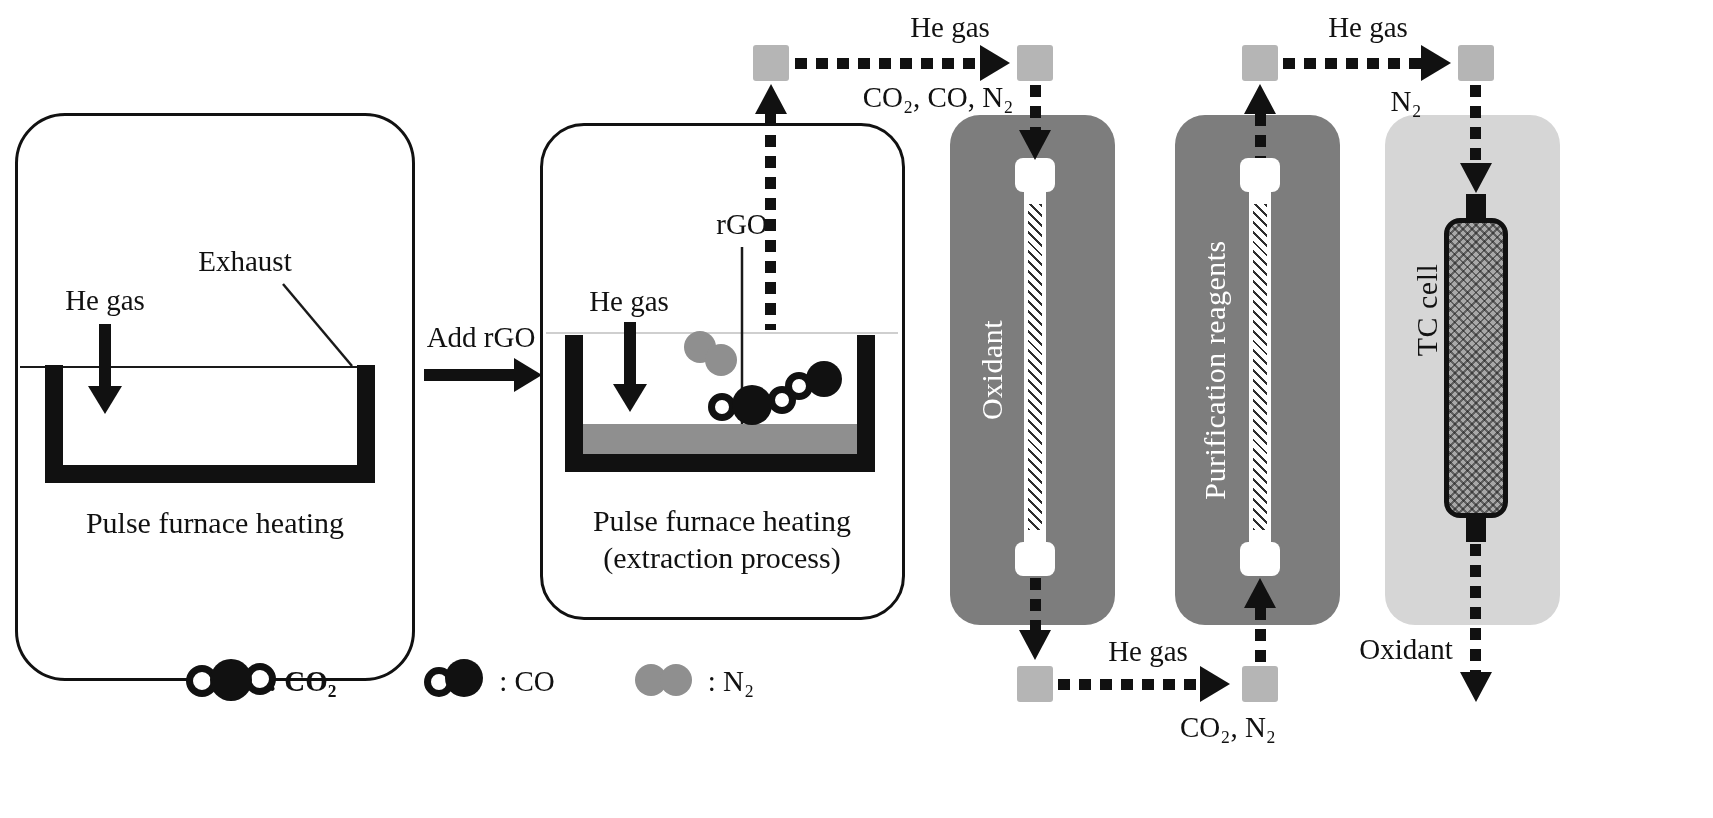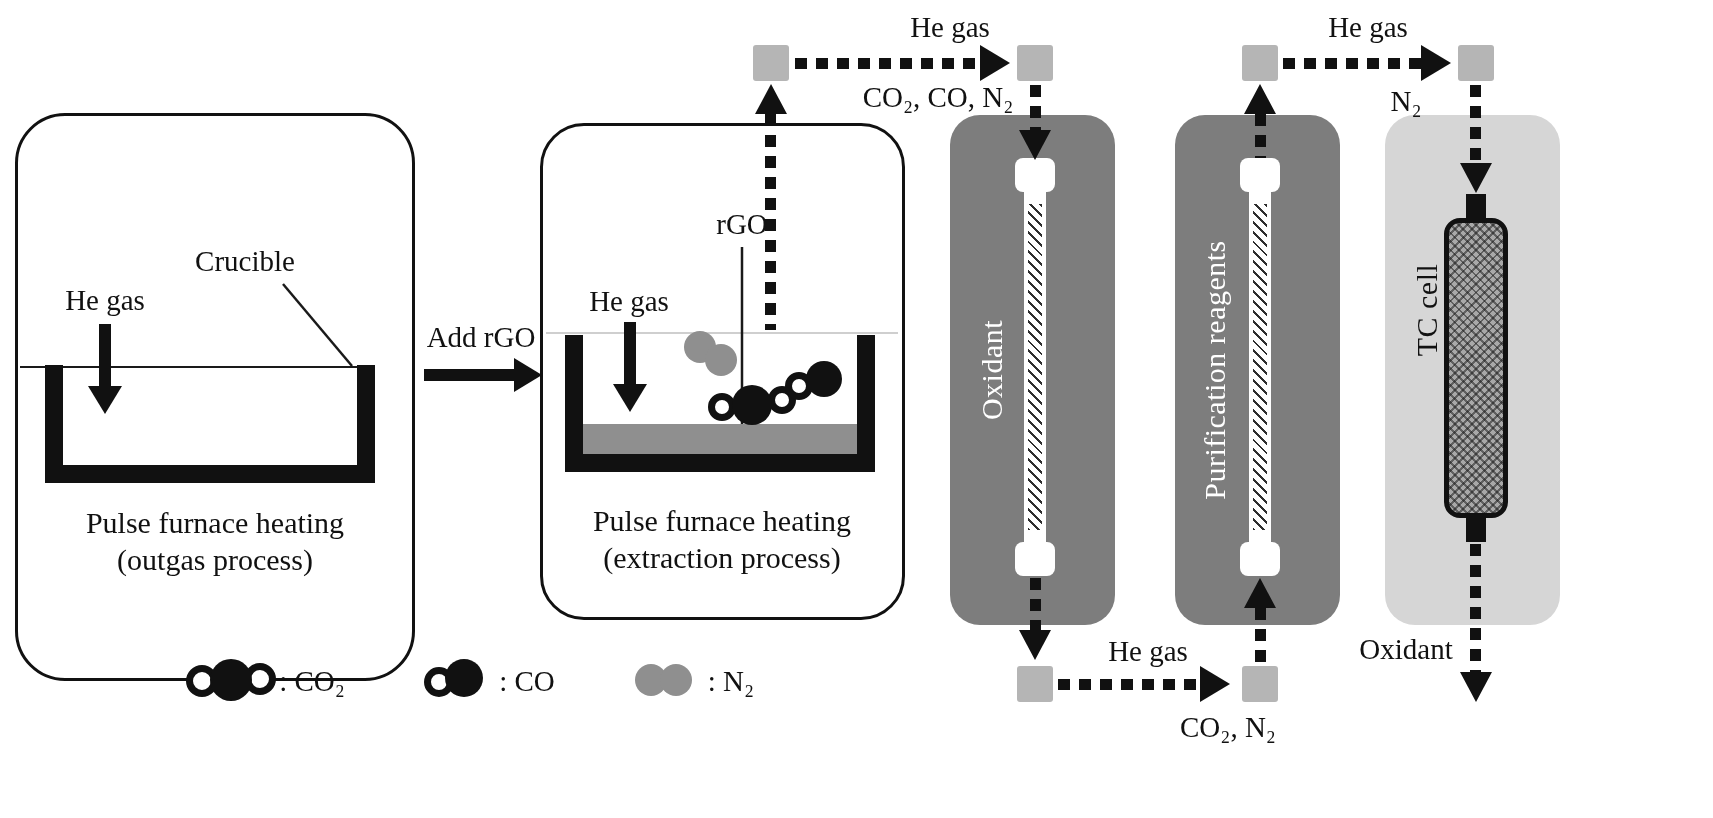--- a/index.html
+++ b/index.html
@@ -136,40 +136,39 @@
   <div class="atom atom-black" style="left:806px;top:361px;width:36px;height:36px;"></div>
 
   <div class="atom atom-ring" style="left:186px;top:665px;width:32px;height:32px;"></div>
   <div class="atom atom-ring" style="left:244px;top:663px;width:32px;height:32px;"></div>
   <div class="atom atom-black" style="left:210px;top:659px;width:42px;height:42px;"></div>
   <div class="atom atom-ring" style="left:424px;top:667px;width:30px;height:30px;"></div>
   <div class="atom atom-black" style="left:445px;top:659px;width:38px;height:38px;"></div>
   <div class="atom atom-gray" style="left:635px;top:664px;width:32px;height:32px;"></div>
   <div class="atom atom-gray" style="left:660px;top:664px;width:32px;height:32px;"></div>
 
-  <div class="label" style="left:245px;top:261px;">Crucible</div>
+  <div class="label" style="left:245px;top:261px;">Exhaust</div>
   <div class="label" style="left:105px;top:300px;">He gas</div>
   <div class="label title" style="left:215px;top:523px;">Pulse furnace heating</div>
-  <div class="label title" style="left:215px;top:560px;">(outgas process)</div>
 
   <div class="label" style="left:481px;top:337px;">Add rGO</div>
 
   <div class="label" style="left:629px;top:301px;">He gas</div>
   <div class="label" style="left:742px;top:224px;">rGO</div>
   <div class="label title" style="left:722px;top:521px;">Pulse furnace heating</div>
   <div class="label title" style="left:722px;top:558px;text-align:center;">(extraction process)</div>
 
   <div class="label" style="left:950px;top:27px;">He gas</div>
   <div class="label" style="left:938px;top:97px;">CO₂, CO, N₂</div>
 
   <div class="label" style="left:1148px;top:651px;">He gas</div>
   <div class="label" style="left:1228px;top:727px;">CO₂, N₂</div>
 
   <div class="label" style="left:1368px;top:27px;">He gas</div>
   <div class="label" style="left:1406px;top:101px;">N₂</div>
 
   <div class="label" style="left:1406px;top:649px;">Oxidant</div>
 
-  <div class="label" style="left:312px;top:681px;">: CO₂</div>
+  <div class="label" style="left:302px;top:681px;font-weight:bold;">: CO₂</div>
   <div class="label" style="left:527px;top:681px;">: CO</div>
   <div class="label" style="left:731px;top:681px;">: N₂</div>
 
 </div>
 
 </body></html>

